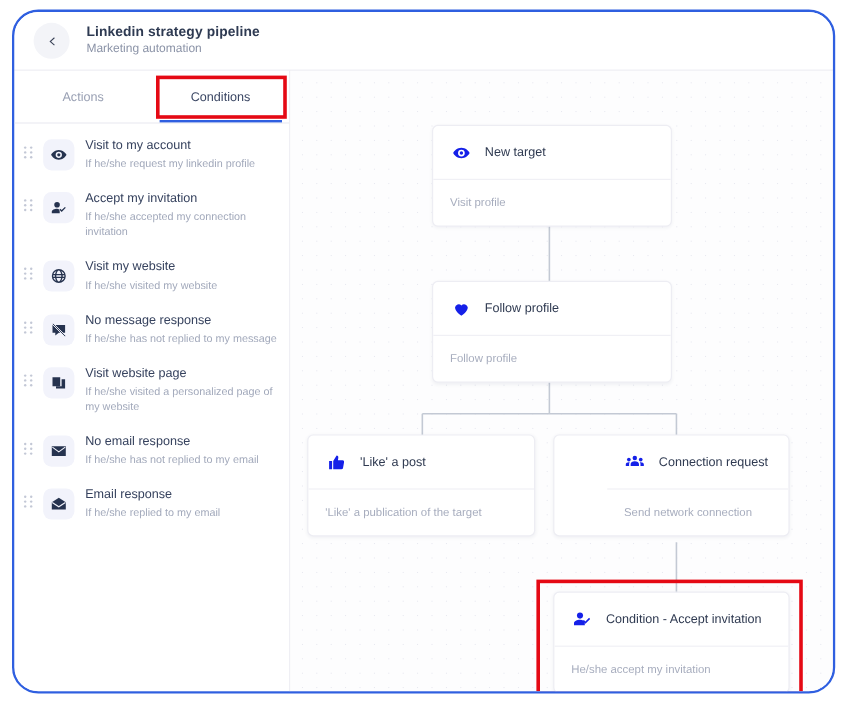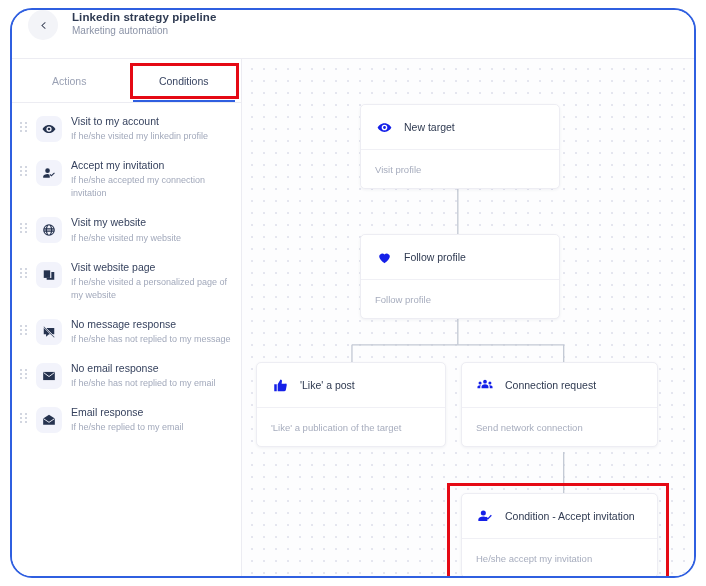--- a/index.html
+++ b/index.html
@@ -25,21 +25,21 @@
     overflow: hidden;
   }
 
   
   #header {
     position: absolute;
     left: 0; top: 0;
     width: 100%;
     height: 48px;
     display: flex;
-    align-items: flex-start;
+    align-items: center;
     padding-left: 16px;
     background: #ffffff;
   }
 
   #back-button {
     width: 30px; height: 30px;
     border-radius: 50%;
     background: #f3f4f8;
     border: none;
     display: flex;
@@ -291,21 +291,21 @@
               <i></i>
               <i></i>
           </div>
           <div class="cond-icon">
             <svg width="14" height="14" viewBox="0 0 24 24">
                 <path d="M12 5C6.5 5 2.2 9.1 1 12c1.2 2.9 5.5 7 11 7s9.8-4.1 11-7c-1.2-2.9-5.5-7-11-7zm0 11.5A4.5 4.5 0 1 1 12 7.5a4.5 4.5 0 0 1 0 9zm0-2.2a2.3 2.3 0 1 0 0-4.6 2.3 2.3 0 0 0 0 4.6z"></path>
               </svg>
           </div>
           <div class="cond-text">
             <div class="cond-title">Visit to my account</div>
-            <div class="cond-desc">If he/she visited my linkedin profile</div>
+            <div class="cond-desc">If he/she request my linkedin profile</div>
           </div>
         </div>
 
         <div class="cond-item">
           <div class="drag-handle">
             <i></i>
               <i></i>
               <i></i>
               <i></i>
               <i></i>
@@ -347,48 +347,48 @@
           <div class="drag-handle">
             <i></i>
               <i></i>
               <i></i>
               <i></i>
               <i></i>
               <i></i>
           </div>
           <div class="cond-icon">
             <svg width="14" height="14" viewBox="0 0 24 24">
+                <path d="M3 5h18v11h-9l-5 4v-4H3z"></path>
+                <path d="M2.2 3.4 20.6 21.8l1.4-1.4L3.6 2z" fill="#26334f" stroke="#f2f3fb" stroke-width="1.4"></path>
+              </svg>
+          </div>
+          <div class="cond-text">
+            <div class="cond-title">No message response</div>
+            <div class="cond-desc">If he/she has not replied to my message</div>
+          </div>
+        </div>
+
+        <div class="cond-item">
+          <div class="drag-handle">
+            <i></i>
+              <i></i>
+              <i></i>
+              <i></i>
+              <i></i>
+              <i></i>
+          </div>
+          <div class="cond-icon">
+            <svg width="14" height="14" viewBox="0 0 24 24">
                 <path d="M3 4h11v13H3z"></path>
                 <path d="M16 7h5v13H8v-3h8z"></path>
               </svg>
           </div>
           <div class="cond-text">
             <div class="cond-title">Visit website page</div>
             <div class="cond-desc">If he/she visited a personalized page of my website</div>
-          </div>
-        </div>
-
-        <div class="cond-item">
-          <div class="drag-handle">
-            <i></i>
-              <i></i>
-              <i></i>
-              <i></i>
-              <i></i>
-              <i></i>
-          </div>
-          <div class="cond-icon">
-            <svg width="14" height="14" viewBox="0 0 24 24">
-                <path d="M3 5h18v11h-9l-5 4v-4H3z"></path>
-                <path d="M2.2 3.4 20.6 21.8l1.4-1.4L3.6 2z" fill="#26334f" stroke="#f2f3fb" stroke-width="1.4"></path>
-              </svg>
-          </div>
-          <div class="cond-text">
-            <div class="cond-title">No message response</div>
-            <div class="cond-desc">If he/she has not replied to my message</div>
           </div>
         </div>
 
         <div class="cond-item">
           <div class="drag-handle">
             <i></i>
               <i></i>
               <i></i>
               <i></i>
               <i></i>
@@ -488,21 +488,21 @@
                 <path d="M7.5 10 12 2.5c1.6 0 2.5 1.2 2.3 2.6L13.8 9H20a2 2 0 0 1 2 2.3l-1.3 7.2A2.6 2.6 0 0 1 18 21H7.5z"></path>
               </svg>
           </span>
           <span class="node-title">'Like' a post</span>
         </div>
         <div class="node-body">
           <span class="node-desc">'Like' a publication of the target</span>
         </div>
       </div>
 
-      <div class="node" style="left:219px; top:303px; width:197px;">
+      <div class="node" style="left:219px; top:303px; width:197px;padding-left:44px;">
         <div class="node-head">
 
           <span class="node-head-icon">
             <svg width="16" height="16" viewBox="0 0 24 24">
                 <circle cx="12" cy="7" r="2.8"></circle>
                 <circle cx="4.6" cy="9" r="2.3"></circle>
                 <circle cx="19.4" cy="9" r="2.3"></circle>
                 <path d="M12 11c-3 0-5.2 1.6-5.2 3.6V17h10.4v-2.4C17.2 12.6 15 11 12 11z"></path>
                 <path d="M4.6 12.3c-2.2 0-3.9 1.1-3.9 2.5V17h4.2v-2.4c0-.8.3-1.6.9-2.2a5 5 0 0 0-1.2-.1z"></path>
                 <path d="M19.4 12.3c-.4 0-.8 0-1.2.1.6.6.9 1.4.9 2.2V17h4.2v-2.2c0-1.4-1.7-2.5-3.9-2.5z"></path>

